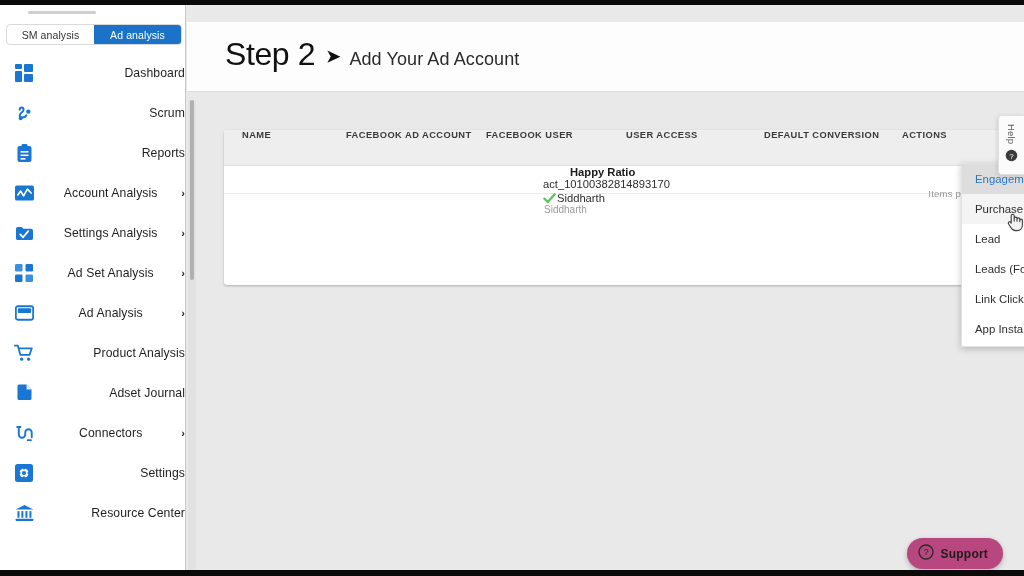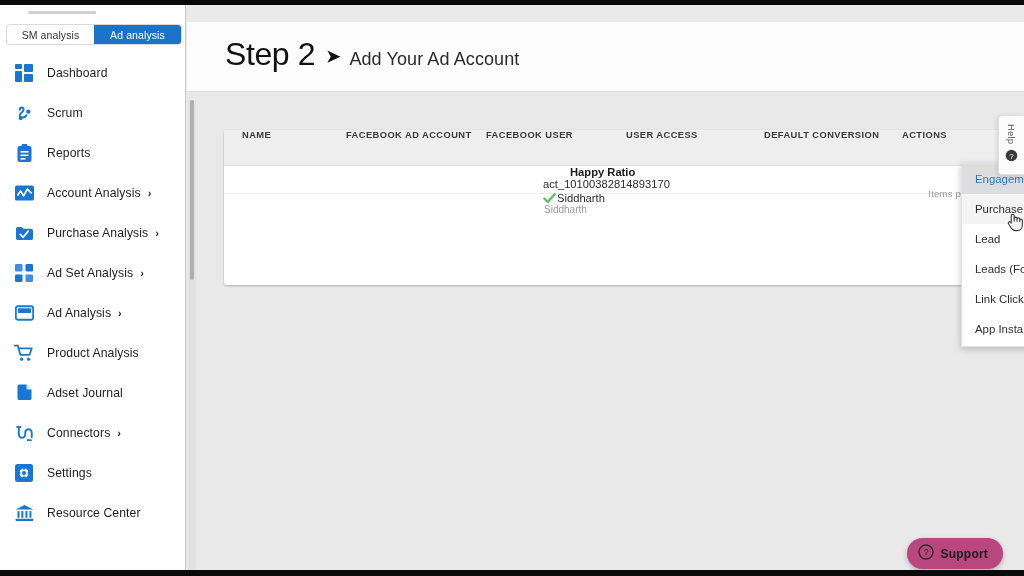--- a/index.html
+++ b/index.html
@@ -53,20 +53,21 @@
   }
   .tab.active { background: #1a73c8; color: #fff; font-weight: 400; }
 
   .navlist {
     position: absolute; left: 0; top: 48px; right: 0;
   }
   .nav-item {
     display: flex; align-items: center;
     height: 40px; padding-left: 11px;
     cursor: pointer;
+    justify-content: space-between;
   }
   .nav-ico {
     width: 26px; height: 26px; flex: 0 0 26px;
     display: flex; align-items: center; justify-content: center;
     margin-right: 10px;
   }
   .nav-label {
     font-size: 12.2px; color: #1e1e1e; letter-spacing: .1px;
     white-space: nowrap;
   }
@@ -283,21 +284,21 @@
         <span class="nav-chev">›</span>
       </div>
 
       <div class="nav-item">
         <span class="nav-ico">
           <svg width="19" height="17" viewBox="0 0 20 18">
             <path d="M1 4 a2 2 0 0 1 2-2 h4 l2 2 h8 a2 2 0 0 1 2 2 v8 a2 2 0 0 1 -2 2 h-14 a2 2 0 0 1 -2 -2 z" fill="#1877d2"></path>
             <polyline points="5.5,10 8.5,13 14,6.5" fill="none" stroke="#fff" stroke-width="1.9" stroke-linecap="round" stroke-linejoin="round"></polyline>
           </svg>
         </span>
-        <span class="nav-label">Purchase Analysis</span>
+        <span class="nav-label">Settings Analysis</span>
         <span class="nav-chev">›</span>
       </div>
 
       <div class="nav-item">
         <span class="nav-ico">
           <svg width="18" height="18" viewBox="0 0 18 18">
             <rect x="0" y="0" width="7.5" height="7.5" rx="1.2" fill="#3c8fe0"></rect>
             <rect x="10.5" y="0" width="7.5" height="7.5" rx="1.2" fill="#1877d2"></rect>
             <rect x="0" y="10.5" width="7.5" height="7.5" rx="1.2" fill="#1877d2"></rect>
             <rect x="10.5" y="10.5" width="7.5" height="7.5" rx="1.2" fill="#3c8fe0"></rect>

